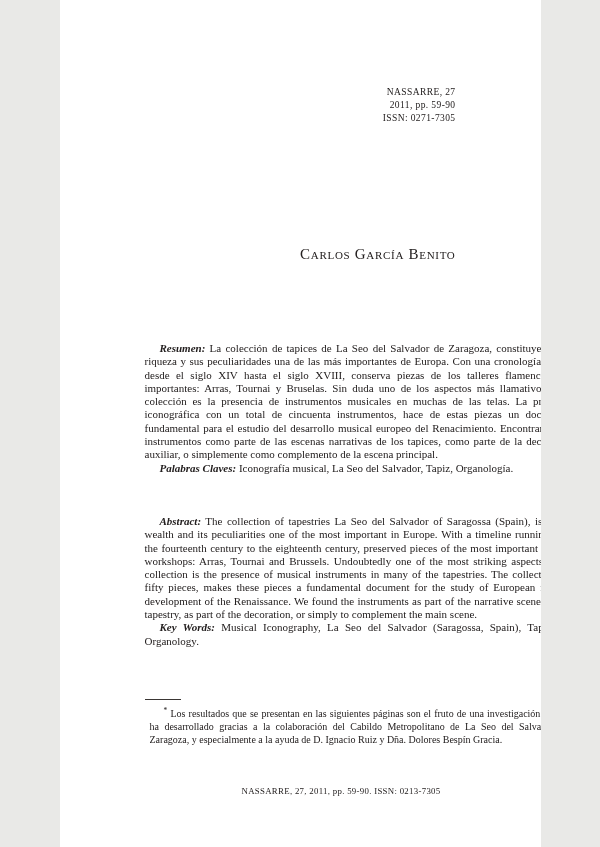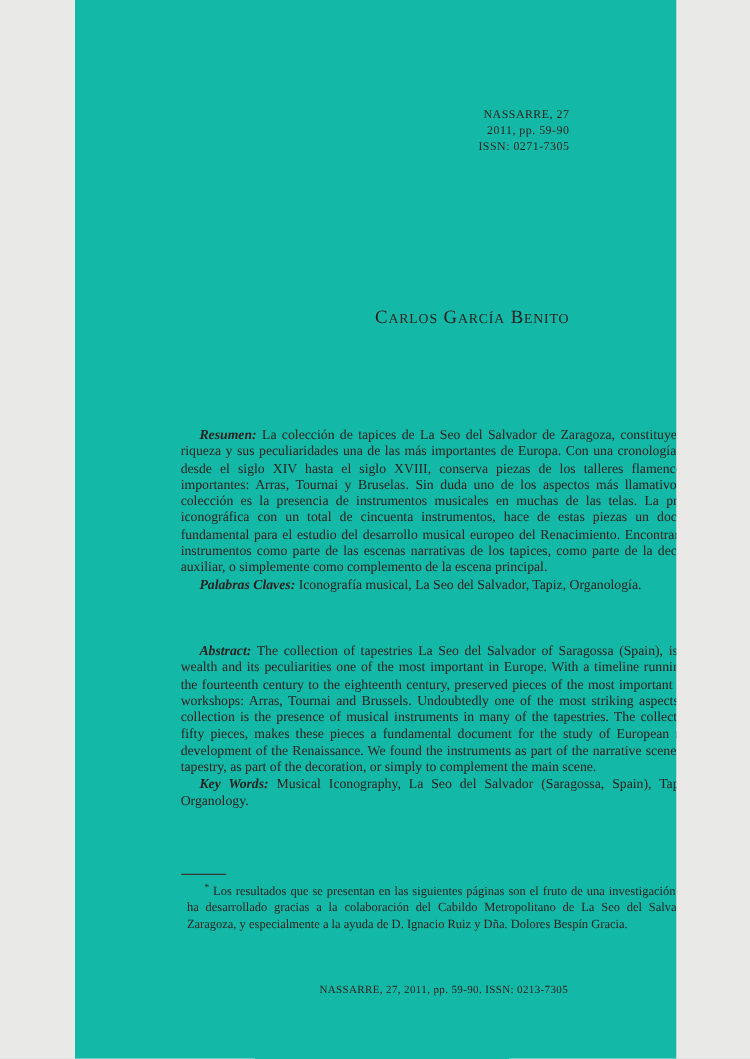--- a/index.html
+++ b/index.html
@@ -5,21 +5,21 @@
   html, body {
     margin: 0;
     padding: 0;
     background: #e9e9e7;
   }
   .page {
     position: relative;
     width: 481px;
     height: 847px;
     margin: 0 auto;
-    background: #14b8a6;
+    background: #ffffff;
     color: #242020;
     font-family: "Liberation Serif", "DejaVu Serif", serif;
     overflow: hidden;
   }
   .header-meta {
     position: absolute;
     top: 86px;
     right: 85px;
     text-align: right;
     font-size: 9.5px;
@@ -92,21 +92,21 @@
     margin: 5px;
     text-indent: 14px;
   }
   .footnote sup {
     font-size: 7.5px;
     line-height: 0;
   }
   .footer-meta {
     position: absolute;
     top: 786px;
-    right: 86px;
+    right: 100px;
     text-align: right;
     font-size: 8.8px;
     letter-spacing: 0.3px;
   }
 </style>
 </head>
 <body>
 
 <div class="page">
 

